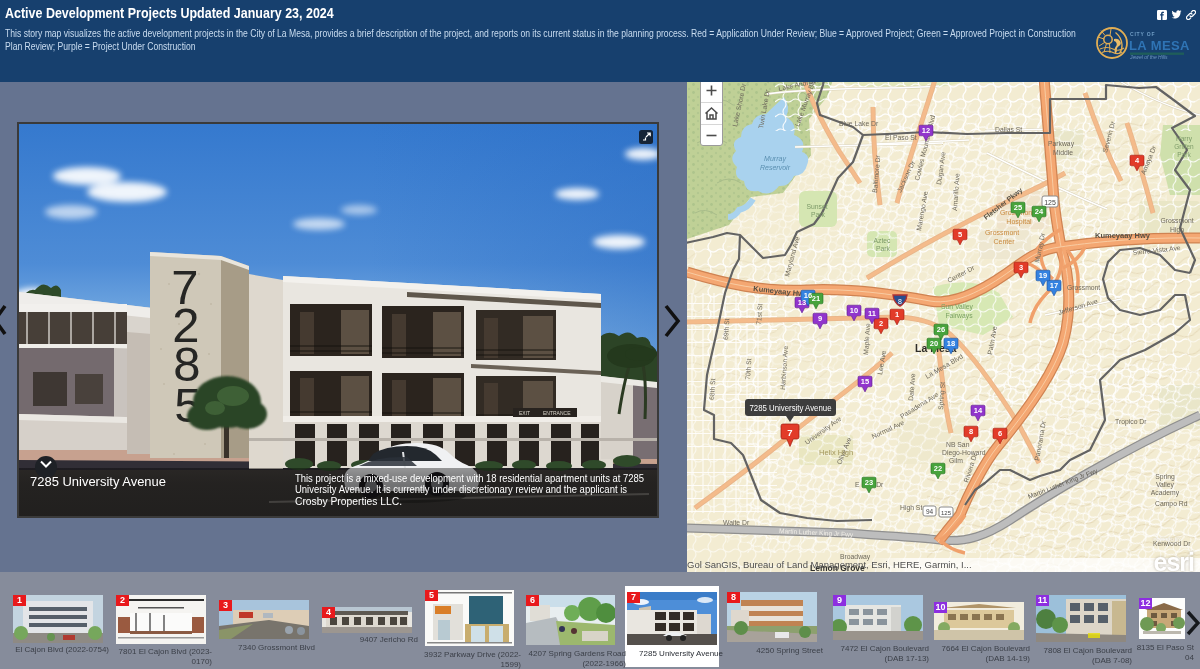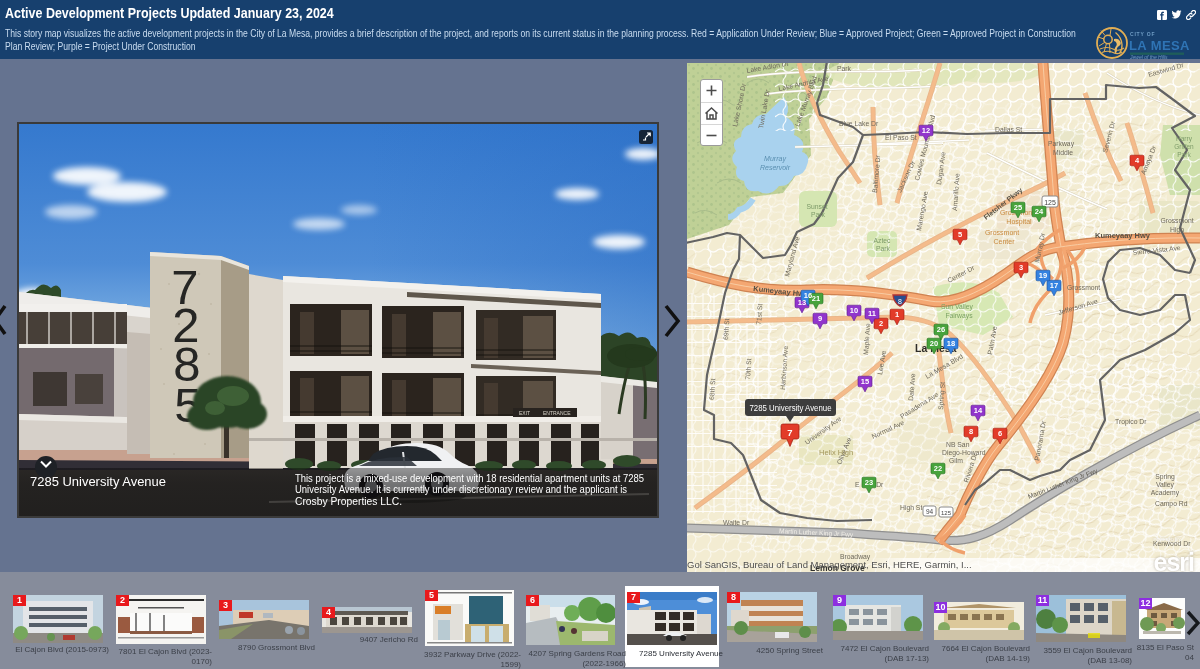--- a/index.html
+++ b/index.html
@@ -1,19 +1,19 @@
 <!DOCTYPE html>
 <html><head>
 <meta charset="utf-8">
 <style>
 * { margin:0; padding:0; box-sizing:border-box; }
 html,body { width:1200px; height:669px; overflow:hidden; font-family:"Liberation Sans",sans-serif; }
 #page { position:relative; width:1200px; height:669px; background:#657390; }
 
-#header { position:absolute; left:0; top:0; width:1200px; height:59px; background:#17406e; z-index:20; }
+#header { position:absolute; left:0; top:0; width:1200px; height:82px; background:#17406e; z-index:20; }
 #header h1 { position:absolute; left:5px; top:4px; font-size:15.5px; font-weight:bold; color:#ffffff; white-space:nowrap; transform:scaleX(0.805); transform-origin:0 0; }
 #header .desc { position:absolute; left:5px; top:27px; width:1200px; font-size:11px; line-height:13px; color:#c9dcf0; transform:scaleX(0.782); transform-origin:0 0; }
 .social { position:absolute; right:4px; top:10px; height:11px; font-size:0; }
 .social svg { vertical-align:top; margin-left:4px; }
 
 #logo { position:absolute; right:8px; top:26px; width:96px; height:34px; }
 
 #main { position:absolute; left:0; top:63px; width:1200px; height:509px; background:#657390; }
 #photo-wrap { position:absolute; left:17px; top:59px; width:642px; height:396px; background:#3a3a3a; border:2px solid #3a3a3a; }
 #photo-wrap svg { display:block; }
@@ -668,21 +668,21 @@
               <rect x="16" y="28" width="58" height="4"></rect>
             </g>
             <rect x="0" y="38" width="90" height="10" fill="#8e8a84"></rect>
             <circle cx="8" cy="38" r="7" fill="#76a75c"></circle>
             <circle cx="82" cy="38" r="7" fill="#76a75c"></circle>
             <circle cx="38" cy="42" r="4" fill="#669351"></circle>
             <rect x="50" y="40" width="12" height="5" fill="#b03a30"></rect>
           </svg>
       </div>
       <div class="badge r">1</div>
-      <div class="cap" style="left:-6px;top:50px;width:102px;">El Cajon Blvd (2015-0973)</div>
+      <div class="cap" style="left:-6px;top:50px;width:102px;">El Cajon Blvd (2022-0754)</div>
     </div>
 
     <div class="thumb" style="left:116px;top:23px;width:90px;">
       <div class="img" style="width:90px;height:49px;">
         <svg width="90" height="49">
             <rect width="90" height="49" fill="#f5f4f1"></rect>
             <rect x="2" y="4" width="86" height="2" fill="#2a2a2a"></rect>
             <rect x="22" y="12" width="46" height="1.5" fill="#555"></rect>
             <path d="M2,22 h12 v16 h-12 z" fill="#9a5a40"></path>
             <path d="M76,22 h12 v16 h-12 z" fill="#9a5a40"></path>
@@ -707,21 +707,21 @@
             <rect x="14" y="10" width="76" height="16" fill="#ddcdb6"></rect>
             <rect x="20" y="12" width="14" height="6" fill="#c03828"></rect>
             <rect x="44" y="13" width="10" height="5" fill="#b0b8c0"></rect>
             <path d="M0,26 L50,20 90,26 90,39 0,39 z" fill="#78746c"></path>
             <path d="M0,30 L34,24 12,39 0,39 z" fill="#8a9468"></path>
             <circle cx="70" cy="30" r="4" fill="#9aa4ae"></circle>
             <circle cx="82" cy="31" r="4" fill="#8a949e"></circle>
           </svg>
       </div>
       <div class="badge r">3</div>
-      <div class="cap" style="left:-6px;top:43px;width:102px;">8790 Grossmont Blvd</div>
+      <div class="cap" style="left:-6px;top:43px;width:102px;">7340 Grossmont Blvd</div>
     </div>
 
     <div class="thumb" style="left:322px;top:35px;width:90px;">
       <div class="img" style="width:90px;height:26px;">
         <svg width="90" height="26">
             <rect width="90" height="26" fill="#e9e7e2"></rect>
             <rect x="0" y="0" width="90" height="5" fill="#b8c6d2"></rect>
             <rect x="4" y="4" width="82" height="4" fill="#5e5952"></rect>
             <rect x="4" y="8" width="82" height="12" fill="#ded9d0"></rect>
             <g fill="#4a453e">
@@ -890,21 +890,21 @@
               <rect x="62" y="20" width="10" height="8"></rect>
             </g>
             <rect x="76" y="6" width="14" height="34" fill="#c8b890"></rect>
             <circle cx="10" cy="24" r="10" fill="#4e8040"></circle>
             <circle cx="24" cy="30" r="8" fill="#5e9449"></circle>
             <path d="M0,38 L90,40 90,47 0,47 z" fill="#8e8880"></path>
             <rect x="52" y="38" width="12" height="5" fill="#e8e008" opacity="0.8"></rect>
           </svg>
       </div>
       <div class="badge p">11</div>
-      <div class="cap" style="left:-6px;top:51px;width:102px;">3559 El Cajon Boulevard (DAB 13-08)</div>
+      <div class="cap" style="left:-6px;top:51px;width:102px;">7808 El Cajon Boulevard (DAB 7-08)</div>
     </div>
 
     <div class="thumb" style="left:1139px;top:26px;width:46px;">
       <div class="img" style="width:46px;height:41px;">
         <svg width="46" height="41">
             <rect width="46" height="41" fill="#fdfdfc"></rect>
             <path d="M8,12 h34 v18 h-34 z" fill="#c8a878"></path>
             <path d="M6,12 L25,5 44,12 z" fill="#8a6a48"></path>
             <g fill="#6e5a40">
               <rect x="12" y="15" width="6" height="5"></rect>

